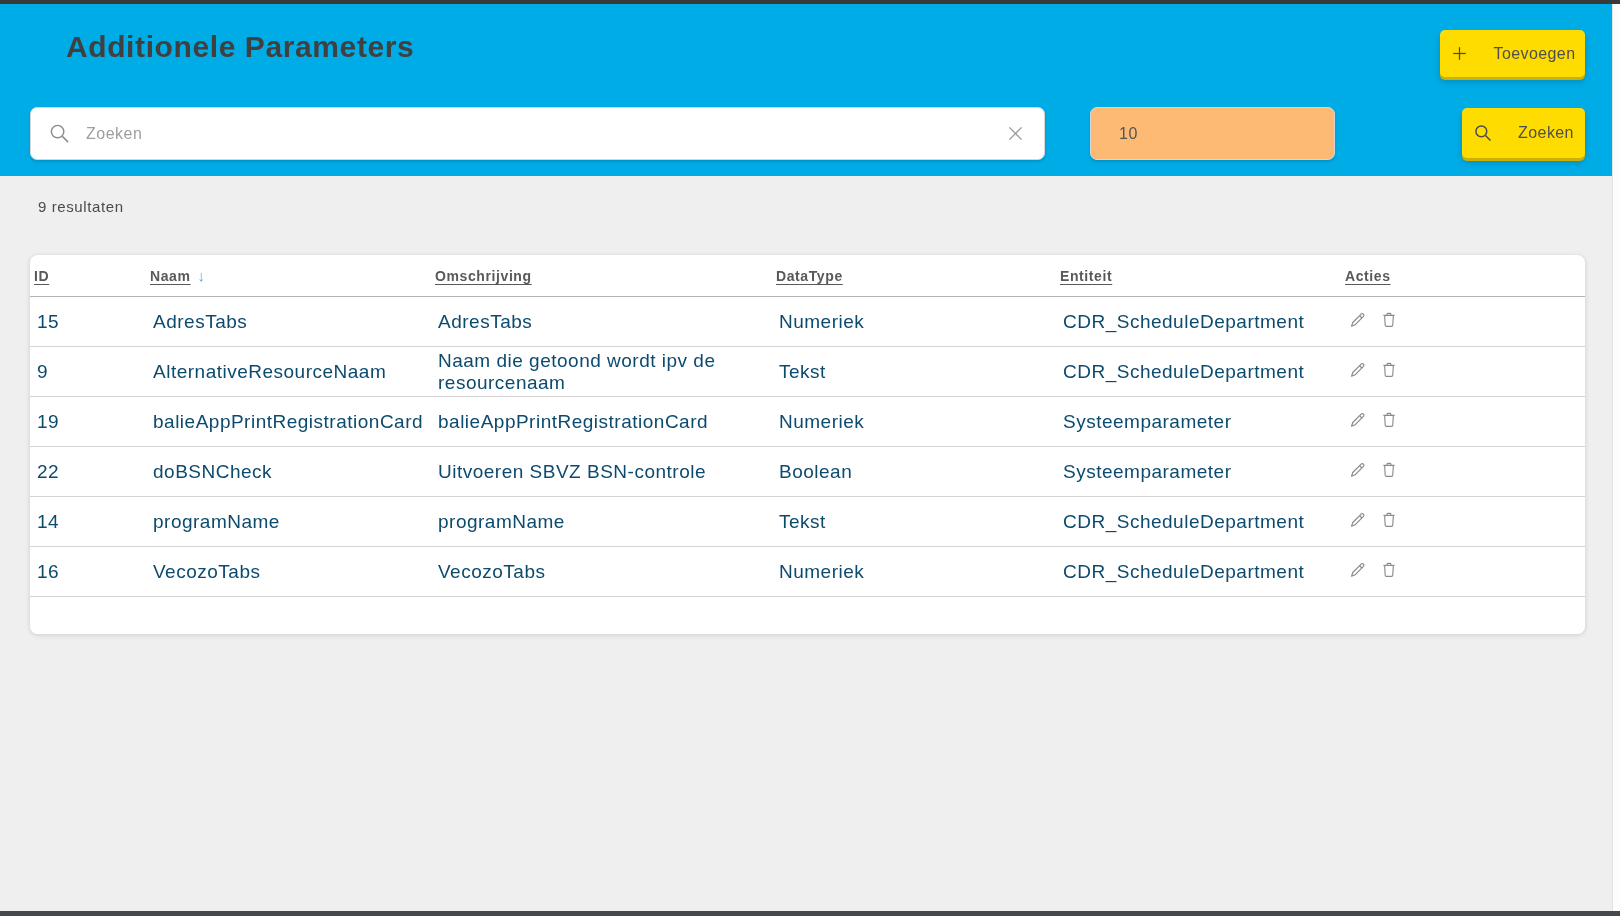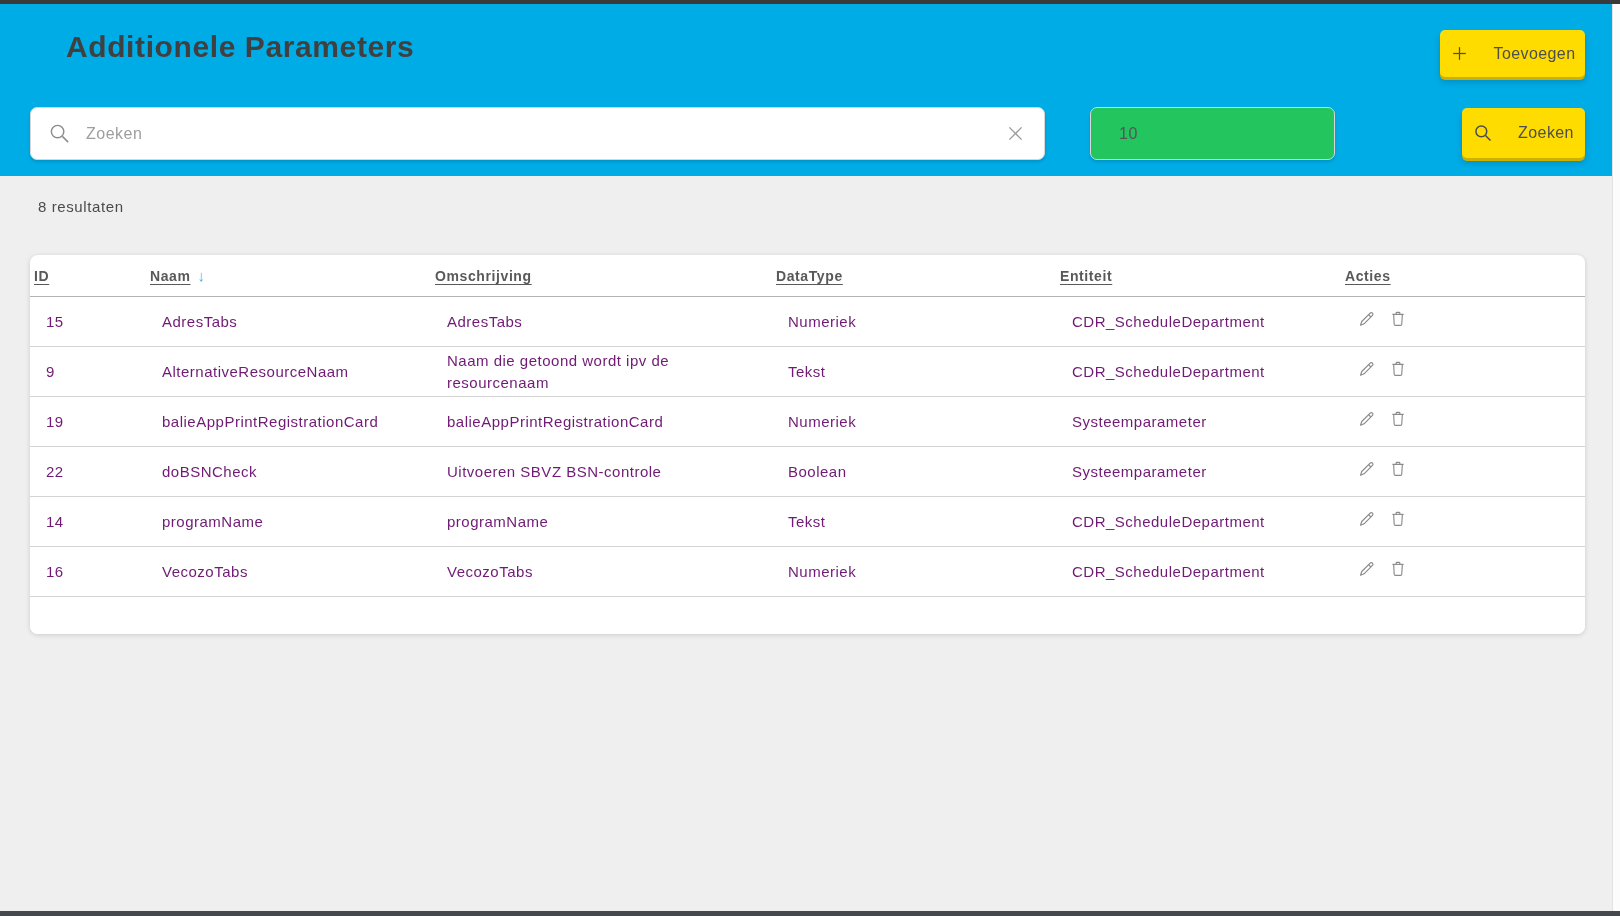--- a/index.html
+++ b/index.html
@@ -37,40 +37,40 @@
   }
   .search-wrap input::placeholder,.pagesize input::placeholder{color:#9e9e9e;}
   .search-icon-left{position:absolute;left:18px;top:15px;}
   .clear-icon{position:absolute;right:19px;top:16px;cursor:pointer;}
 
   .pagesize{position:absolute;left:1090px;top:103px;width:245px;height:53px;}
   .pagesize input{
     width:100%;height:100%;box-sizing:border-box;border:1px solid #d6d6d6;border-radius:7px;
     padding:0 28px;font-size:16px;letter-spacing:0.5px;color:#555;
     box-shadow:0 2px 3px rgba(0,0,0,0.14);outline:none;
-    font-family:"Liberation Sans", sans-serif;background:#22c55e;
+    font-family:"Liberation Sans", sans-serif;background:#fdba74;
   }
 
   .results-summary{position:absolute;left:38px;top:198px;font-size:15px;color:#4b4b4b;letter-spacing:0.6px;}
 
   
   .card{
     position:absolute;left:30px;top:255px;width:1555px;
     background:#fff;border-radius:8px;box-shadow:0 1px 5px rgba(0,0,0,0.15);
     overflow:hidden;
   }
   table{width:100%;border-collapse:collapse;}
   th{
     text-align:left;padding:12px 4px;font-size:14px;font-weight:bold;color:#595959;
     letter-spacing:0.6px;border-bottom:1px solid #b3b3b3;white-space:nowrap;
   }
   th .col-label{text-decoration:underline;text-underline-offset:3px;cursor:pointer;}
   .sort-arrow{color:#45b5e8;margin-left:7px;font-size:15px;display:inline-block;text-decoration:none;}
   td{
-    padding:2px 16px;height:45px;font-size:15px;color:#701a75;
+    padding:2px 7px;height:45px;font-size:19px;color:#0c4a6e;
     letter-spacing:0.5px;line-height:22px;vertical-align:middle;
     border-top:1px solid #d4d4d4;
   }
   .card-footer{height:37px;border-top:1px solid #d4d4d4;background:#fff;}
   .action-btn{display:inline-block;margin-right:13px;cursor:pointer;vertical-align:middle;}
 </style>
 </head>
 <body>
 
 <div class="top-edge"></div>
@@ -113,21 +113,21 @@
     <span class="glyph">
       <svg width="20" height="20" viewBox="0 0 24 24" fill="none" stroke="#4c4c4c" stroke-width="1.8">
         <circle cx="10" cy="10" r="6.5"></circle>
           <line x1="15" y1="15" x2="21" y2="21"></line>
       </svg>
     </span>
     <span>Zoeken</span>
   </button>
 </div>
 
-<div class="results-summary">8 resultaten</div>
+<div class="results-summary">9 resultaten</div>
 
 <div class="card">
   <table>
     <colgroup>
       <col style="width:116px">
         <col style="width:285px">
         <col style="width:341px">
       <col style="width:284px">
         <col style="width:285px">
         <col>

